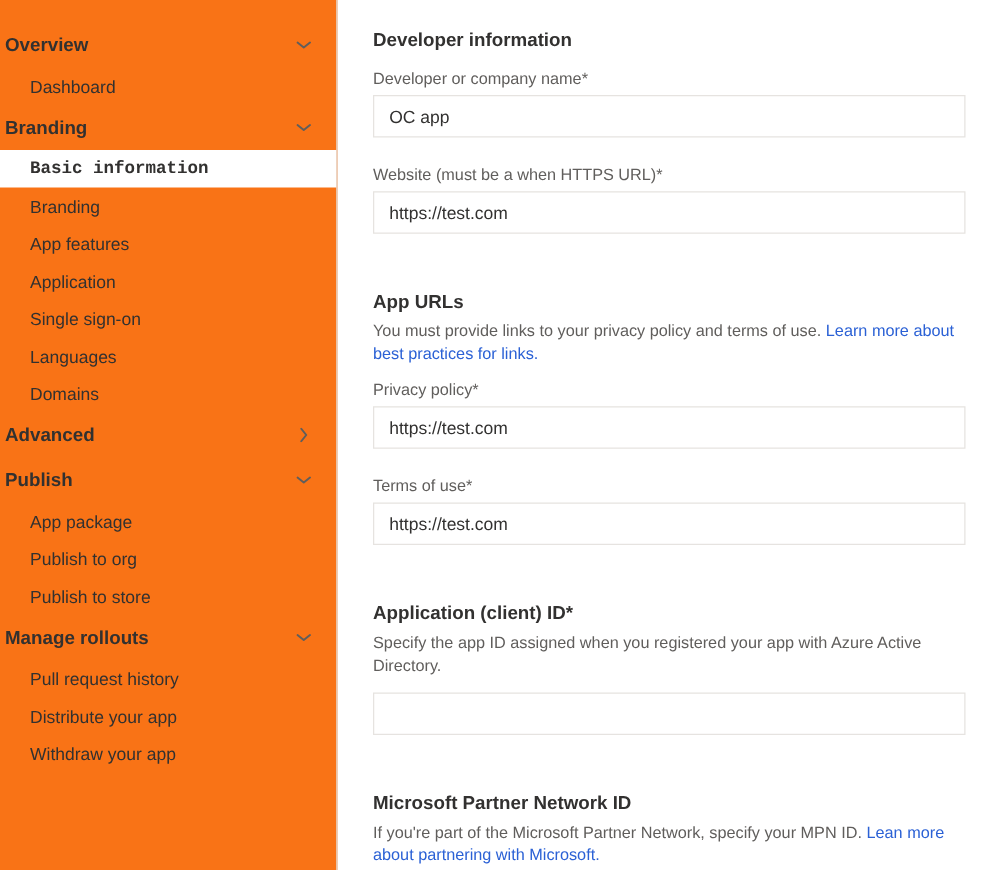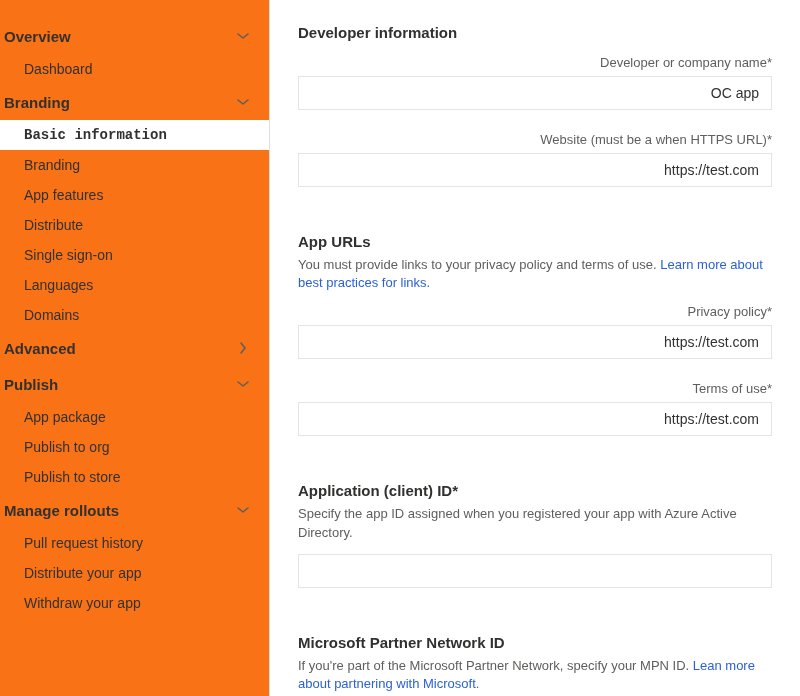--- a/index.html
+++ b/index.html
@@ -43,29 +43,28 @@
     font-weight: 700; font-size: 15px; color: #323130;
     margin-bottom: 14px;
   }
   .help-text {
     font-size: 13px; color: #605e5c; margin-top: -8px; margin-bottom: 12px;
     line-height: 1.4;
   }
   .help-text a { color: #2b61d5; text-decoration: none; cursor: pointer; }
   .field { margin-bottom: 22px; }
   .field-label {
-    font-size: 13px; color: #605e5c; margin-bottom: 6px; text-align: right;
+    font-size: 13px; color: #605e5c; margin-bottom: 6px;
   }
   .field-input {
     width: 100%; max-width: 475px;
     height: 32px; padding: 16px 12px;
     border: 1px solid #e6e3e0; background: #fff;
     font-size: 14px; color: #323130;
     outline: none;
-    text-align: right;
   }
   .sep { height: 24px; }
 </style>
 </head>
 <body>
 
 <div class="app">
   <nav class="sidebar" id="sidebar-root">
       <div class="section-header">
         <span>Overview</span>
@@ -80,21 +79,21 @@
         <span>Branding</span>
         <span class="chev">
           <svg viewBox="0 0 12 12">
             <path d="M1 4 L6 8 L11 4" fill="none" stroke="currentColor" stroke-width="1.6" stroke-linecap="round" stroke-linejoin="round"></path>
           </svg>
         </span>
       </div>
       <div class="nav-item active">Basic information</div>
       <div class="nav-item">Branding</div>
       <div class="nav-item">App features</div>
-      <div class="nav-item">Distribute</div>
+      <div class="nav-item">Application</div>
       <div class="nav-item">Single sign-on</div>
       <div class="nav-item">Languages</div>
       <div class="nav-item">Domains</div>
       <div class="section-header">
         <span>Advanced</span>
         <span class="chev">
           <svg viewBox="0 0 12 12">
             <path d="M4 1 L8 6 L4 11" fill="none" stroke="currentColor" stroke-width="1.6" stroke-linecap="round" stroke-linejoin="round"></path>
           </svg>
         </span>

